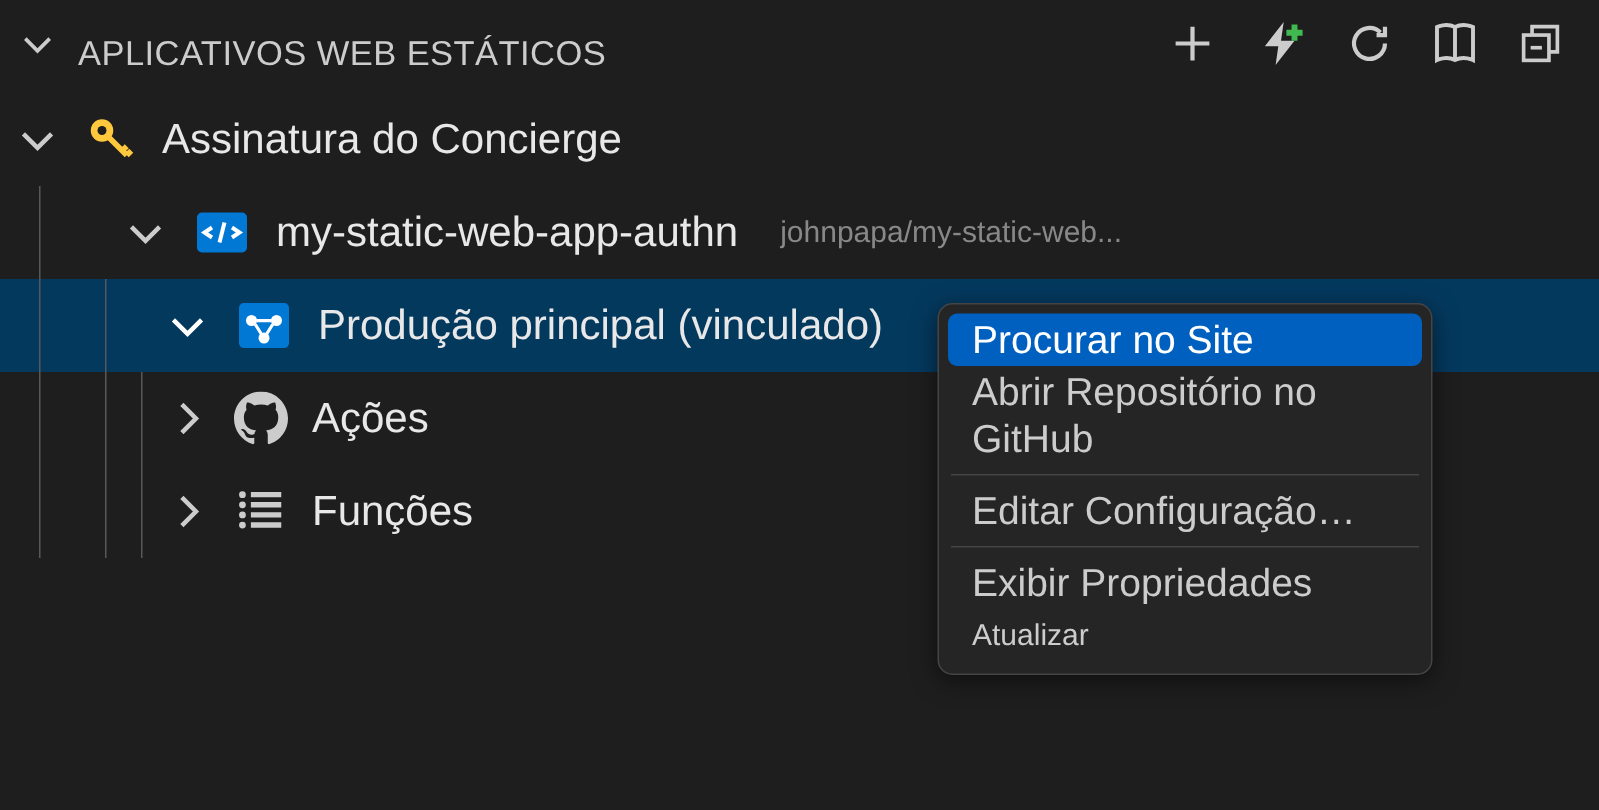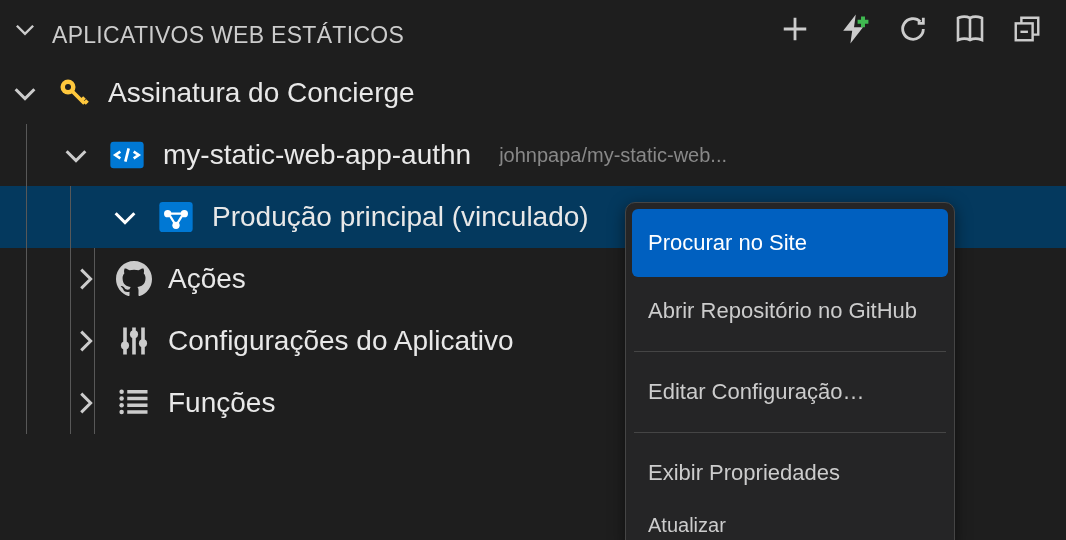--- a/index.html
+++ b/index.html
@@ -99,43 +99,43 @@
       left: 625px;
       width: 330px;
       background: #252526;
       border: 1px solid #454545;
       border-radius: 10px;
       box-shadow: 0 4px 16px rgba(0,0,0,0.5);
       padding: 6px;
       z-index: 100;
     }
     .menu-item {
-      padding: 21px 16px;
-      font-size: 22px;
+      padding: 2px 16px;
+      font-size: 26px;
       color: #cccccc;
       border-radius: 6px;
       cursor: pointer;
     }
     .menu-item.highlighted {
       background: #0060c0;
       color: #ffffff;
     }
     .menu-item.small {
       font-size: 20px;
       padding: 7px 16px;
     }
     .menu-separator {
       height: 1px;
       background: #454545;
       margin: 6px 2px;
     }
     .row-level-0 { padding-left: 10px; }
-    .row-level-1 { padding-left: 61px; }
+    .row-level-1 { padding-left: 82px; }
     .row-level-2 { padding-left: 110px; }
-    .row-level-3 { padding-left: 70px; }
+    .row-level-3 { padding-left: 110px; }
   </style>
 </head>
 <body>
 
 <div class="panel-header">
   <div class="panel-title-group">
     <span class="chevron">
       <svg width="26" height="26" viewBox="0 0 16 16" fill="none">
           <path d="M3 6l5 5 5-5" stroke="#cccccc" stroke-width="1.5" fill="none"></path>
         </svg>
@@ -239,39 +239,20 @@
         </svg>
     </span>
     <span class="tree-icon">
       <svg width="36" height="36" viewBox="0 0 16 16">
           <path fill="#cccccc" d="M8 0C3.58 0 0 3.58 0 8c0 3.54 2.29 6.53 5.47 7.59.4.07.55-.17.55-.38 0-.19-.01-.82-.01-1.49-2.01.37-2.53-.49-2.69-.94-.09-.23-.48-.94-.82-1.13-.28-.15-.68-.52-.01-.53.63-.01 1.08.58 1.23.82.72 1.21 1.87.87 2.33.66.07-.52.28-.87.51-1.07-1.78-.2-3.64-.89-3.64-3.95 0-.87.31-1.59.82-2.15-.08-.2-.36-1.02.08-2.12 0 0 .67-.21 2.2.82.64-.18 1.32-.27 2-.27.68 0 1.36.09 2 .27 1.53-1.04 2.2-.82 2.2-.82.44 1.1.16 1.92.08 2.12.51.56.82 1.27.82 2.15 0 3.07-1.87 3.75-3.65 3.95.29.25.54.73.54 1.48 0 1.07-.01 1.93-.01 2.2 0 .21.15.46.55.38A8.013 8.013 0 0 0 16 8c0-4.42-3.58-8-8-8z"></path>
         </svg>
     </span>
     <span class="tree-label">Ações</span>
   </div>
 
-  <div class="tree-row row-level-3">
-    <div class="indent-guide" style="left:26px"></div>
-    <div class="indent-guide" style="left:70px"></div>
-    <div class="indent-guide" style="left:94px"></div>
-    <span class="chevron">
-      <svg width="30" height="30" viewBox="0 0 16 16">
-          <path d="M6 3l5 5-5 5" stroke="#cccccc" stroke-width="1.6" fill="none"></path>
-        </svg>
-    </span>
-    <span class="tree-icon">
-      <svg width="36" height="36" viewBox="0 0 16 16">
-          <path d="M4 2v12M8 2v12M12 2v12" stroke="#cccccc" stroke-width="1.6"></path>
-          <circle cx="4" cy="10" r="1.8" fill="#cccccc"></circle>
-          <circle cx="8" cy="5" r="1.8" fill="#cccccc"></circle>
-          <circle cx="12" cy="9" r="1.8" fill="#cccccc"></circle>
-        </svg>
-    </span>
-    <span class="tree-label">Configurações do Aplicativo</span>
-  </div>
 
   <div class="tree-row row-level-3">
     <div class="indent-guide" style="left:26px"></div>
     <div class="indent-guide" style="left:70px"></div>
     <div class="indent-guide" style="left:94px"></div>
     <span class="chevron">
       <svg width="30" height="30" viewBox="0 0 16 16">
           <path d="M6 3l5 5-5 5" stroke="#cccccc" stroke-width="1.6" fill="none"></path>
         </svg>
     </span>

